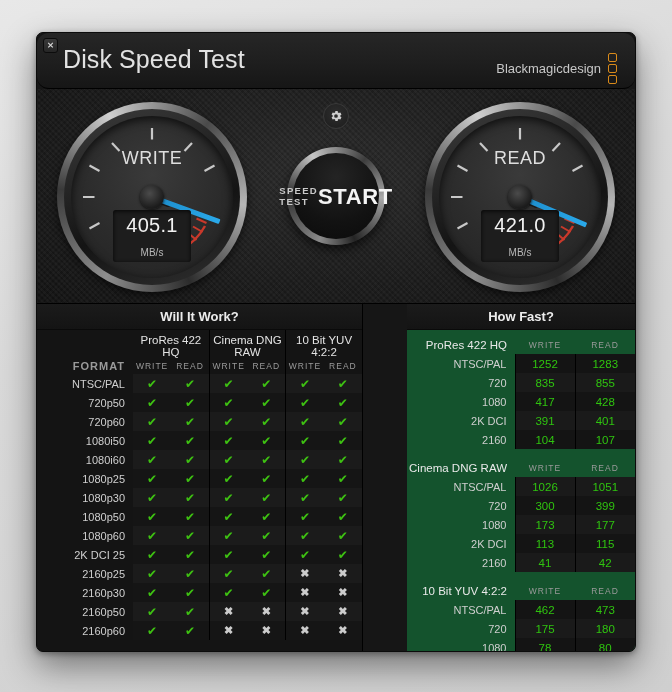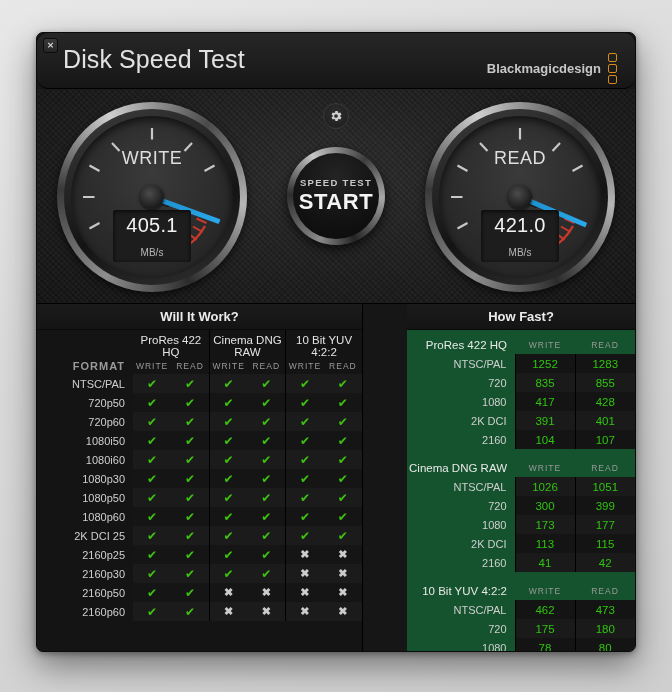--- a/index.html
+++ b/index.html
@@ -45,21 +45,21 @@
   }
   #app-title {
     position: absolute; left: 26px; top: 12px;
     font-size: 25px; color: #e2e2e2; letter-spacing: .1px;
     font-weight: 300;
   }
   #brand {
     position: absolute; right: 18px; top: 20px;
     display: flex; align-items: center; gap: 7px;
   }
-  #brand-text { font-size: 13px; color: #c7c7c7; font-weight: 700; }
+  #brand-text { font-size: 13px; color: #c7c7c7; font-weight: 400; }
   #brand-logo { display: flex; flex-direction: column; gap: 2px; }
   #brand-logo i {
     display: block; width: 9px; height: 9px;
     border: 1.6px solid #d98a1a; border-radius: 2px;
   }
 
   
   #gauges {
     position: relative; height: 215px;
     background:
@@ -138,21 +138,21 @@
   #start-btn {
     position: absolute; left: 50%; top: 58px; margin-left: -49px;
     width: 98px; height: 98px; border-radius: 50%;
     background: conic-gradient(from 200deg,#8a8a8a,#2e2e2e 20%,#c6c6c6 36%,#3d3d3d 55%,#a8a8a8 70%,#242424 88%,#8a8a8a);
     box-shadow: 0 4px 11px rgba(0,0,0,.7);
     cursor: pointer;
   }
   #start-inner {
     position: absolute; inset: 6px; border-radius: 50%;
     background: radial-gradient(circle at 50% 28%, #242424 0%, #121212 60%, #0a0a0a 100%);
-    display: flex; flex-direction: column;
+    display: flex; flex-direction: row;
     align-items: center; justify-content: center;
   }
   #start-small { font-size: 9.5px; color: #c9c9c9; letter-spacing: 1.3px; font-weight: bold; }
   #start-big   { font-size: 22px; color: #f4f4f4; letter-spacing: .6px; font-weight: bold; margin-top: 1px; }
 
   
   #panels { position: relative; height: 348px; display: flex; }
   #panel-left  { width: 366px; border-right: 1px solid #000; position: relative; background: #141414; }
   #panel-right { flex: 1; position: relative; background: #14532d; margin-left: 44px; }
 
@@ -374,20 +374,29 @@
             <tr>
               <td class="fmt-cell">1080i60</td>
               <td class="mark ok">✔</td>
               <td class="mark ok">✔</td>
               <td class="mark ok grp-sep">✔</td>
               <td class="mark ok">✔</td>
               <td class="mark ok grp-sep">✔</td>
               <td class="mark ok">✔</td>
             </tr>
             <tr>
+              <td class="fmt-cell">1080p25</td>
+              <td class="mark ok">✔</td>
+              <td class="mark ok">✔</td>
+              <td class="mark ok grp-sep">✔</td>
+              <td class="mark ok">✔</td>
+              <td class="mark ok grp-sep">✔</td>
+              <td class="mark ok">✔</td>
+            </tr>
+            <tr>
               <td class="fmt-cell">1080p30</td>
               <td class="mark ok">✔</td>
               <td class="mark ok">✔</td>
               <td class="mark ok grp-sep">✔</td>
               <td class="mark ok">✔</td>
               <td class="mark ok grp-sep">✔</td>
               <td class="mark ok">✔</td>
             </tr>
             <tr>
               <td class="fmt-cell">1080p50</td>

